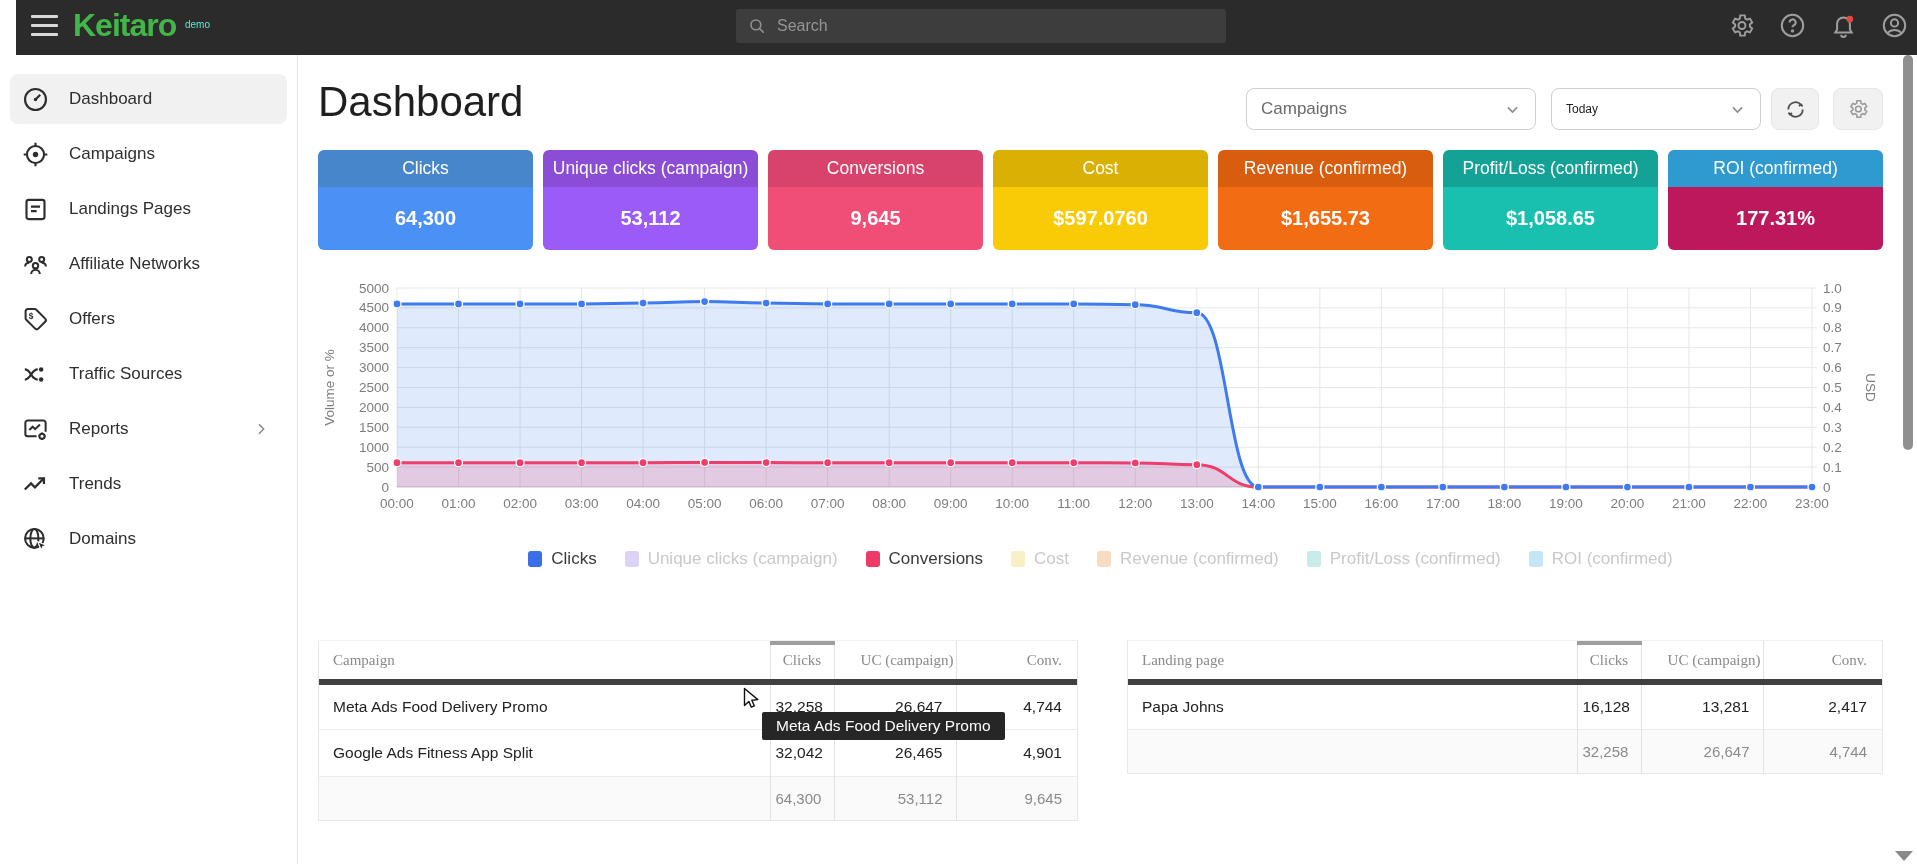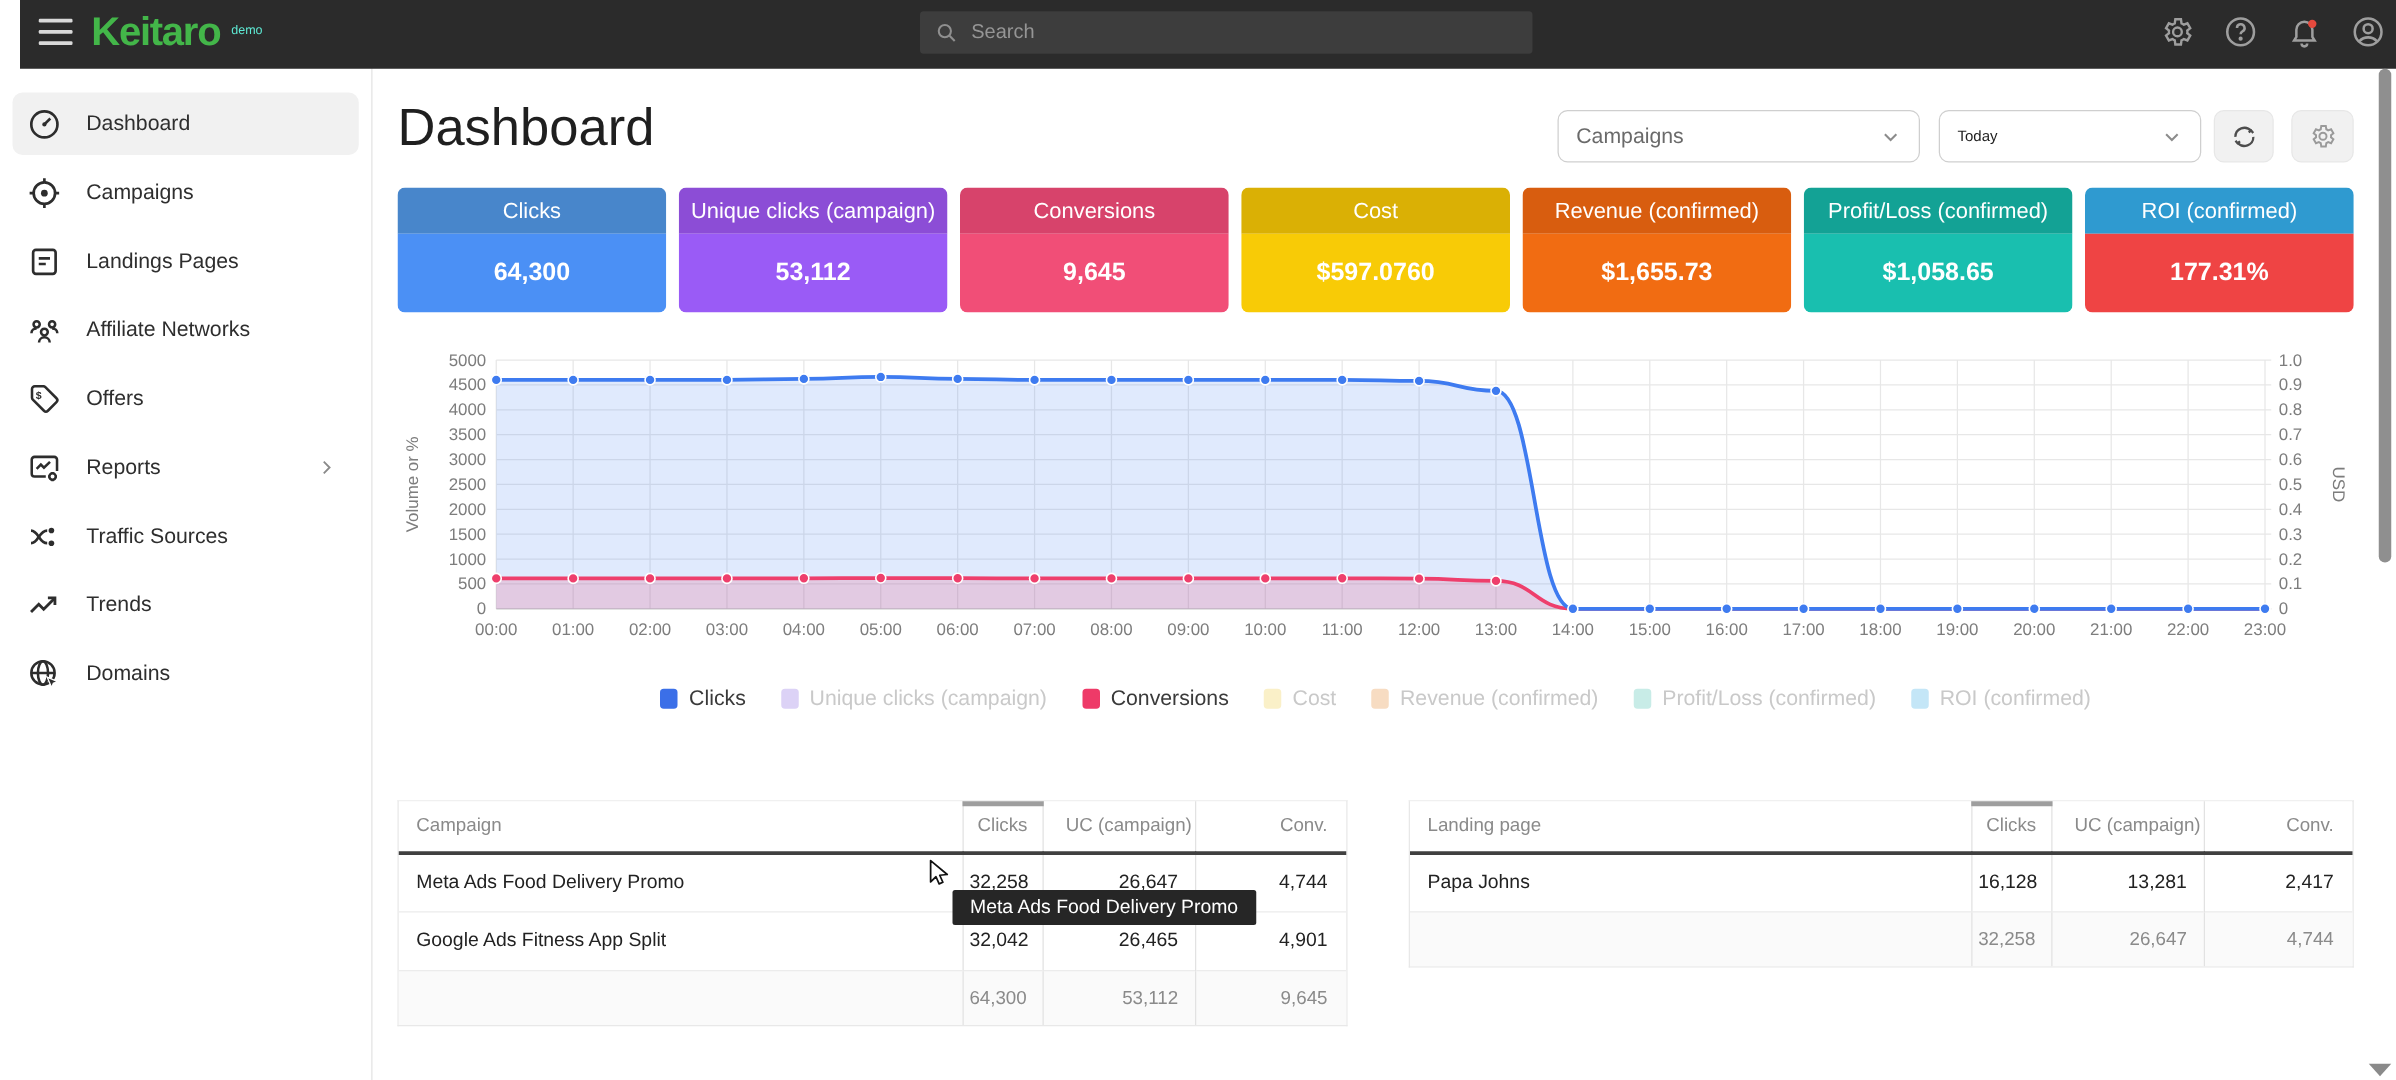--- a/index.html
+++ b/index.html
@@ -53,21 +53,21 @@
   .legend-item.muted { color:#c9c9c9; }
   .legend-item .swatch { width:14px; height:16px; border-radius:3px; display:inline-block; }
 
   
   .data-table { position:absolute; top:640px; background:#fff; border:1px solid #e8e8e8; border-top:1px solid #f0f0f0; }
   .data-table.left  { left:318px;  width:760px; }
   .data-table.right { left:1127px; width:756px; }
   .data-table table { width:100%; border-collapse:collapse; table-layout:fixed; }
   .data-table th { height:41px; font-weight:400; font-size:15px; color:#8a8a8a; }
   .data-table td { height:47px; font-size:15.5px; color:#222; }
-  .data-table thead tr { border-bottom:3px solid #404040; }
+  .data-table thead tr { border-bottom:6px solid #404040;font-family:Liberation Serif, serif; }
   .data-table tbody tr { border-bottom:1px solid #ececec; }
   .data-table tfoot tr { background:#fafafa; }
   .data-table tfoot td { height:44px; color:#8a8a8a; font-size:15px; }
   .t-name { text-align:left; padding-left:14px; }
   .t-clicks { text-align:left; padding:0 5px; border-left:1px solid #e2e2e2; border-right:1px solid #e2e2e2; }
   th.t-clicks { text-align:center; position:relative; }
   th.t-clicks::before { content:""; position:absolute; top:0; left:-1px; right:-1px; height:4px; background:#9e9e9e; }
   .t-uc { text-align:right; padding-right:13px; }
   th.t-uc { text-align:right; padding:0 2px; }
   .t-conv { text-align:right; padding-right:15px; border-left:1px solid #e2e2e2; }
@@ -167,39 +167,39 @@
       <span class="s-label">Affiliate Networks</span>
     </div>
     <div class="side-item">
       <svg class="s-icon" viewBox="0 0 24 24" fill="none" stroke="currentColor" stroke-width="1.8">
           <path d="M20.6 11.2l-7.9-7.9c-.4-.4-.9-.6-1.4-.6H5.2a2 2 0 0 0-2 2v6.1c0 .5.2 1 .6 1.4l7.9 7.9c.8.8 2 .8 2.8 0l6.1-6.1c.8-.8.8-2 0-2.8z"></path>
           <text x="5.9" y="11.4" font-size="7.5" fill="currentColor" stroke="none" font-family="'Liberation Sans',sans-serif" font-weight="bold">$</text>
         </svg>
       <span class="s-label">Offers</span>
     </div>
     <div class="side-item">
+      <svg class="s-icon" viewBox="0 0 24 24" fill="none" stroke="currentColor" stroke-width="1.9">
+          <path d="M2.5 16.5c5.5 0 5.5-9 11.5-9"></path>
+          <path d="M2.5 7.5c5.5 0 5.5 9 11.5 9"></path>
+          <circle cx="17" cy="7.5" r="2" fill="currentColor" stroke="none"></circle>
+          <circle cx="17" cy="16.5" r="2" fill="currentColor" stroke="none"></circle>
+        </svg>
+      <span class="s-label">Traffic Sources</span>
+    </div>
+    <div class="side-item">
       <svg class="s-icon" viewBox="0 0 24 24" fill="none" stroke="currentColor" stroke-width="1.8">
           <path d="M21 14V6a2 2 0 0 0-2-2H5a2 2 0 0 0-2 2v10a2 2 0 0 0 2 2h8"></path>
           <path d="M6.5 12.5l3-3 2.2 2.2 4.3-4.2"></path>
           <circle cx="17.8" cy="18" r="2.3"></circle>
           <path d="M17.8 14.7v1M17.8 20.3v1M14.7 18h1M19.9 18h1"></path>
         </svg>
       <span class="s-label">Reports</span>
       <svg class="s-chevron" width="16" height="16" viewBox="0 0 24 24" fill="none" stroke="currentColor" stroke-width="2.2">
           <path d="M9 5l7 7-7 7"></path>
         </svg>
-    </div>
-    <div class="side-item">
-      <svg class="s-icon" viewBox="0 0 24 24" fill="none" stroke="currentColor" stroke-width="1.9">
-          <path d="M2.5 16.5c5.5 0 5.5-9 11.5-9"></path>
-          <path d="M2.5 7.5c5.5 0 5.5 9 11.5 9"></path>
-          <circle cx="17" cy="7.5" r="2" fill="currentColor" stroke="none"></circle>
-          <circle cx="17" cy="16.5" r="2" fill="currentColor" stroke="none"></circle>
-        </svg>
-      <span class="s-label">Traffic Sources</span>
     </div>
     <div class="side-item">
       <svg class="s-icon" viewBox="0 0 24 24" fill="none" stroke="currentColor" stroke-width="2">
           <path d="M2.5 16.5l5.5-5.5 3.5 3.5 8-8"></path>
           <path d="M14.5 6.5h5v5"></path>
         </svg>
       <span class="s-label">Trends</span>
     </div>
     <div class="side-item">
       <svg class="s-icon" viewBox="0 0 24 24" fill="none" stroke="currentColor" stroke-width="1.8">
@@ -263,21 +263,21 @@
     <div class="stat-card">
       <div class="stat-head" style="background: rgb(216, 93, 15);">Revenue (confirmed)</div>
       <div class="stat-body" style="background: rgb(241, 108, 18);">$1,655.73</div>
     </div>
     <div class="stat-card">
       <div class="stat-head" style="background: rgb(19, 162, 149);">Profit/Loss (confirmed)</div>
       <div class="stat-body" style="background: rgb(25, 191, 175);">$1,058.65</div>
     </div>
     <div class="stat-card">
       <div class="stat-head" style="background: rgb(47, 154, 208);">ROI (confirmed)</div>
-      <div class="stat-body" style="background: #ef4444;">177.31%</div>
+      <div class="stat-body" style="background: #be185d;">177.31%</div>
     </div>
   </div>
 
   <svg id="chart-svg" width="1565" height="250" viewBox="0 0 1565 250">
       <line x1="79" y1="8" x2="79" y2="207" stroke="#e7e7e7" stroke-width="1"></line>
       <text x="79" y="228" text-anchor="middle" class="ax">00:00</text>
       <line x1="140.52173913043478" y1="8" x2="140.52173913043478" y2="207" stroke="#e7e7e7" stroke-width="1"></line>
       <text x="140.52173913043478" y="228" text-anchor="middle" class="ax">01:00</text>
       <line x1="202.04347826086956" y1="8" x2="202.04347826086956" y2="207" stroke="#e7e7e7" stroke-width="1"></line>
       <text x="202.04347826086956" y="228" text-anchor="middle" class="ax">02:00</text>

